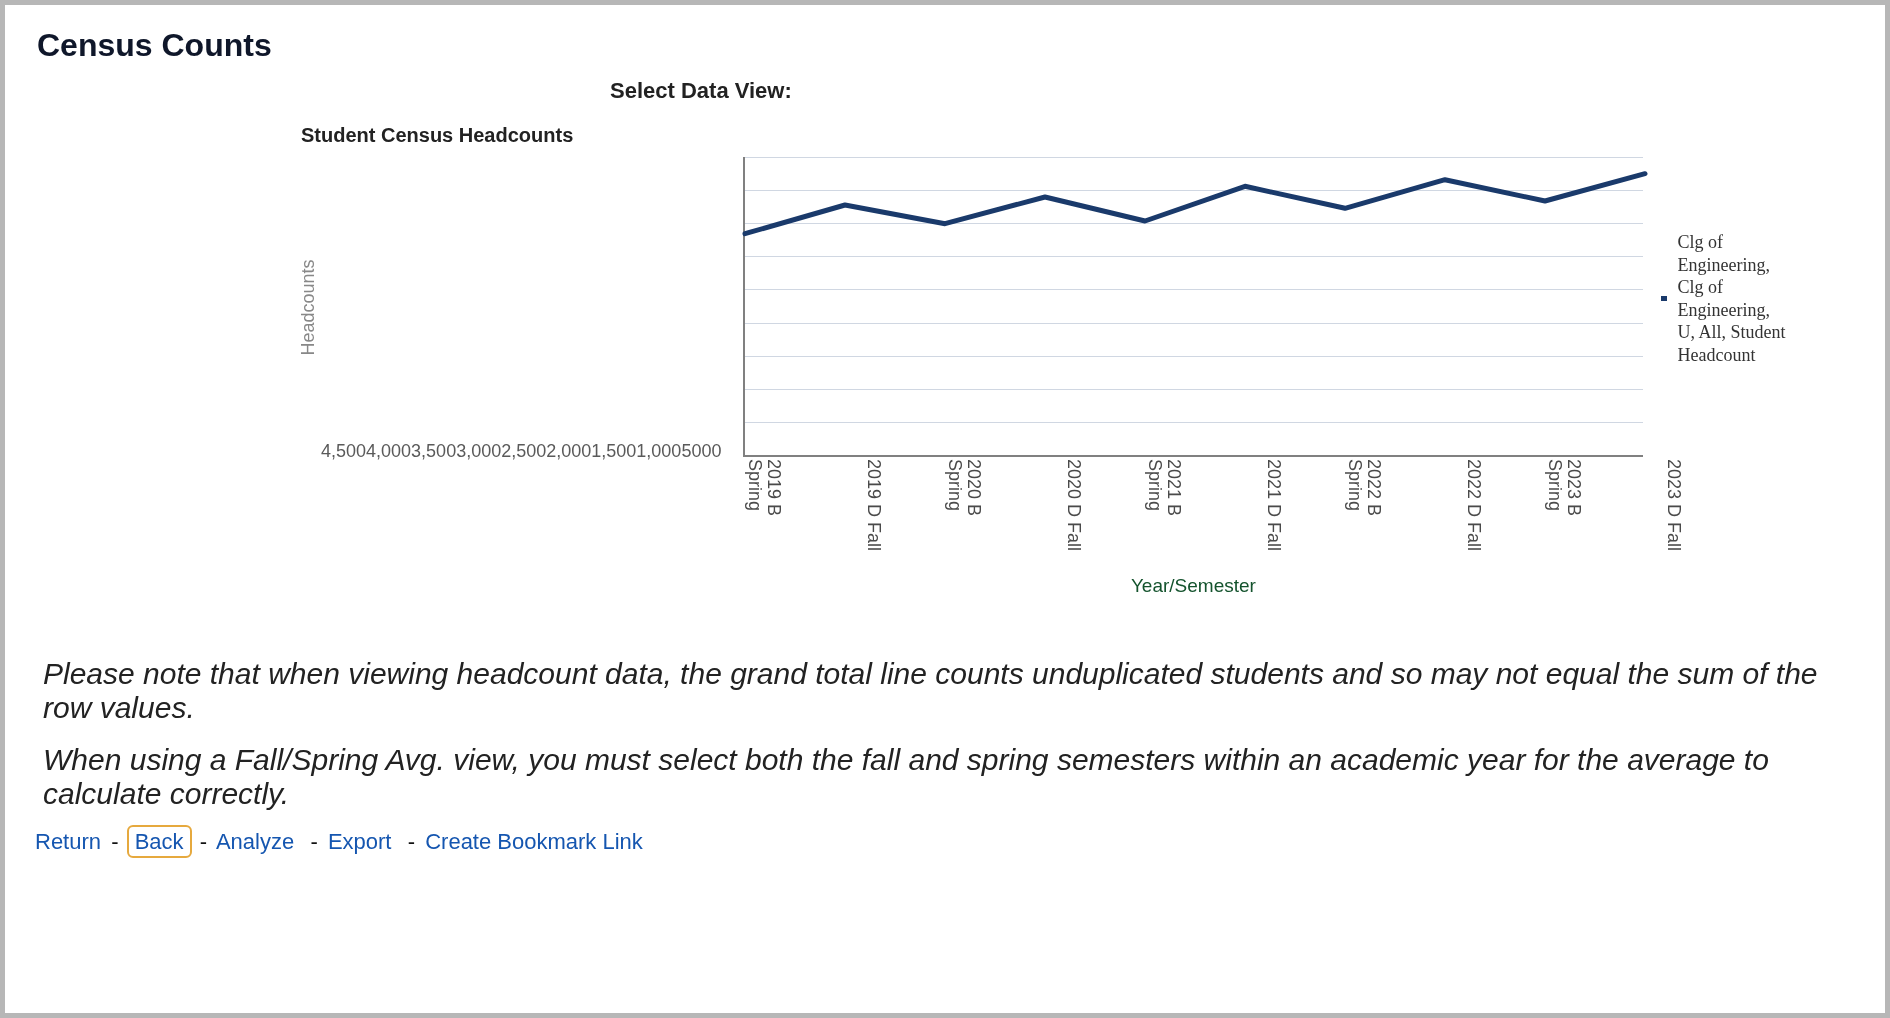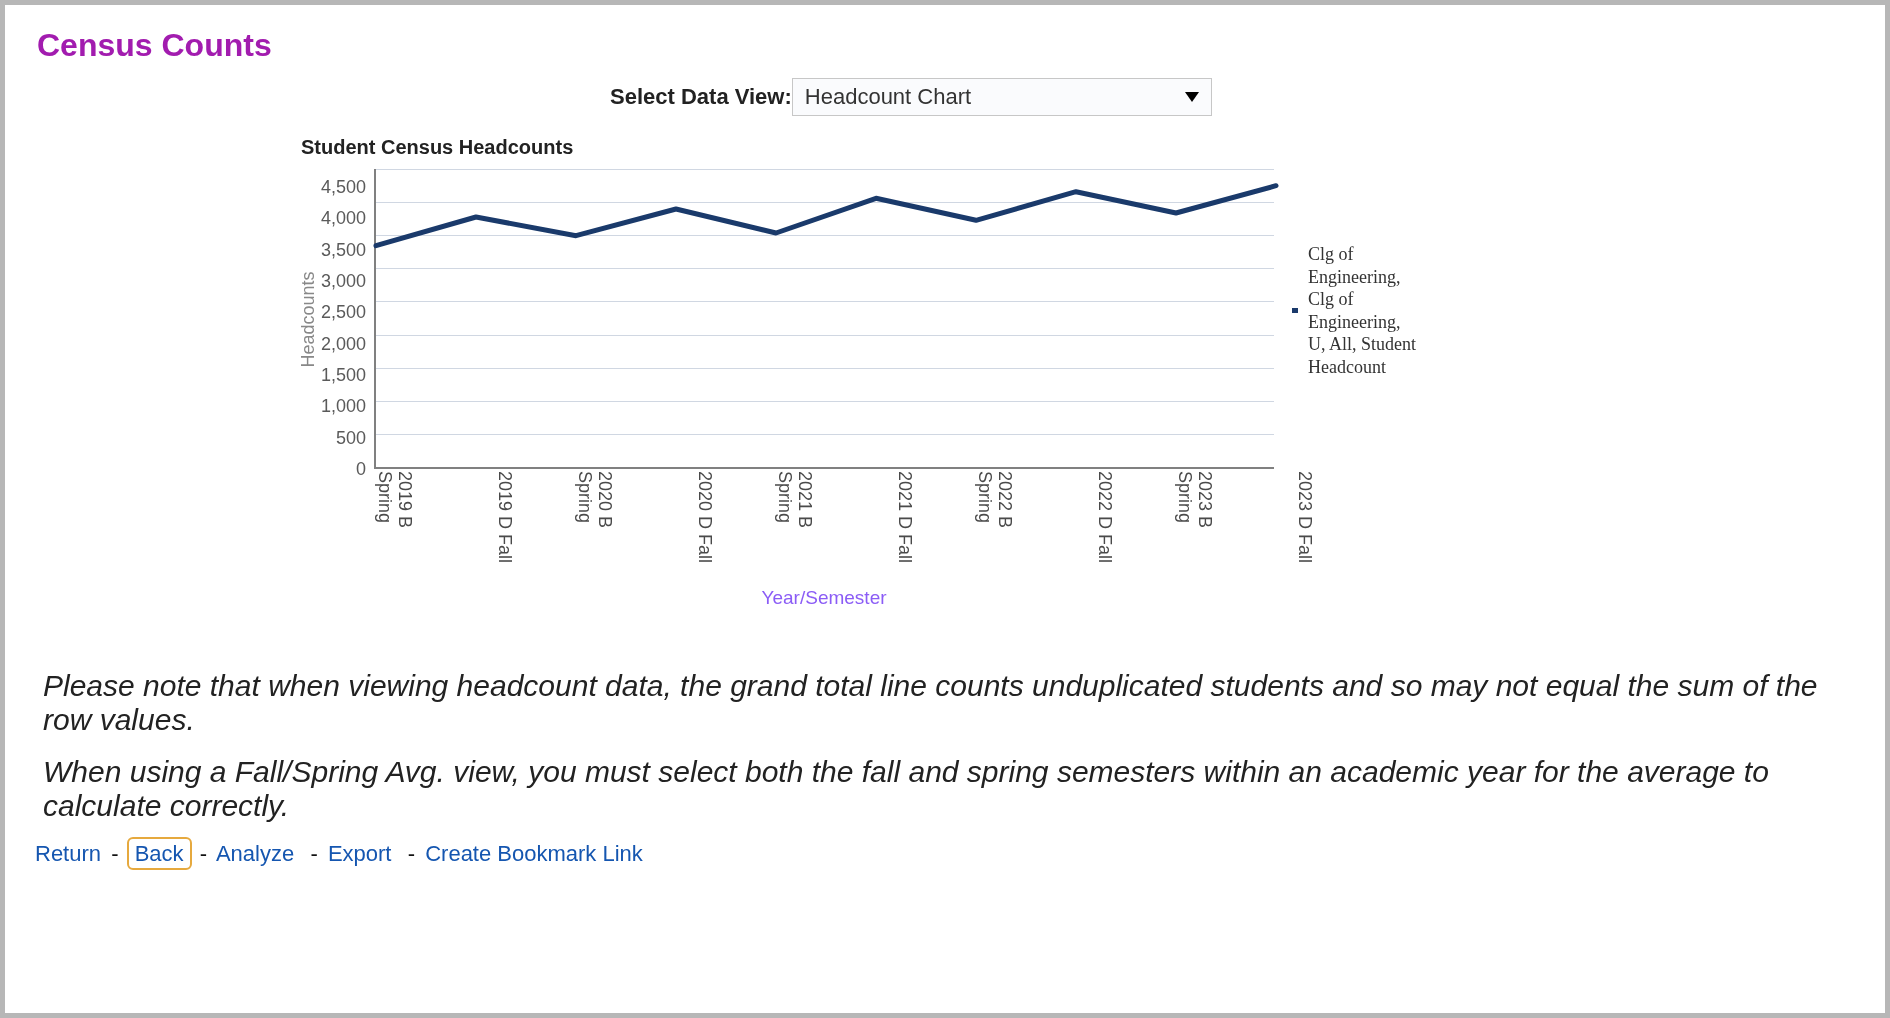--- a/index.html
+++ b/index.html
@@ -14,21 +14,21 @@
     box-sizing: border-box;
     width: 1890px;
     height: 1018px;
     padding: 18px 30px 18px 30px;
     position: relative;
     overflow: hidden;
   }
   .page-title {
     font-size: 32px;
     font-weight: 700;
-    color: #a21caf;
+    color: #0f172a;
     margin: 4px 0 14px 2px;
   }
   .select-row {
     display: flex;
     align-items: center;
     margin-left: 575px;
     margin-bottom: 20px;
   }
   .select-label {
     font-size: 22px;
@@ -78,26 +78,25 @@
     margin-top: 6px;
   }
   .y-axis-title {
     transform: rotate(-90deg);
     white-space: nowrap;
     font-size: 18px;
     color: #888;
   }
   .y-ticks {
     display: flex;
-    flex-direction: column;
+    flex-direction: row;
     justify-content: space-between;
     align-items: flex-end;
     height: 300px;
-    padding-right: 8px;
-    margin-top: 6px;
+    padding-right: 22px;
     font-size: 18px;
     color: #5a5a5a;
     box-sizing: border-box;
   }
   .y-ticks span {
     line-height: 1;
     transform: translateY(50%);
   }
   .plot-wrap {
     position: relative;
@@ -140,21 +139,21 @@
     writing-mode: vertical-rl;
     font-size: 18px;
     color: #4a4a4a;
     line-height: 1.1;
     height: 110px;
   }
   .x-axis-title {
     text-align: center;
     width: 900px;
     font-size: 19px;
-    color: #8b5cf6;
+    color: #14532d;
     margin-top: 6px;
   }
   .legend {
     margin-left: 18px;
     margin-top: 80px;
     display: flex;
     align-items: center;
     gap: 10px;
     max-width: 180px;
     font-family: Liberation Serif, serif;
@@ -200,24 +199,20 @@
 </style>
 </head>
 <body>
 
 <div class="outer-frame">
 
   <div class="page-title">Census Counts</div>
 
   <div class="select-row">
     <div class="select-label">Select Data View:</div>
-    <div class="select-box">
-      <span>Headcount Chart</span>
-      <span class="chevron-down"></span>
-    </div>
   </div>
 
   <div class="chart-block">
     <div class="chart-title">Student Census Headcounts</div>
 
     <div class="chart-row">
       <div class="y-axis-title-wrap">
         <div class="y-axis-title">Headcounts</div>
       </div>
 

